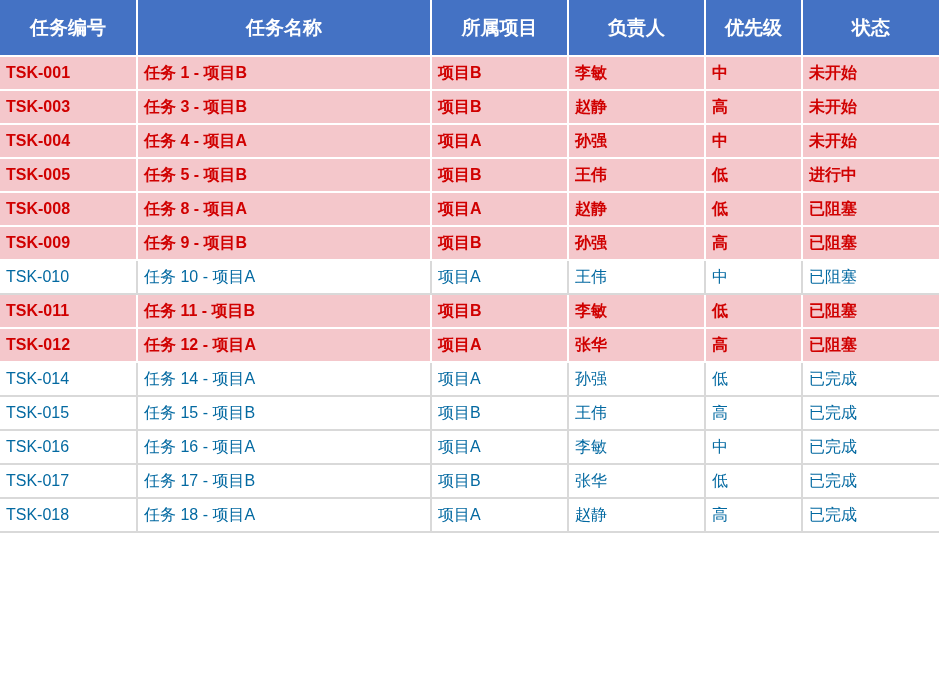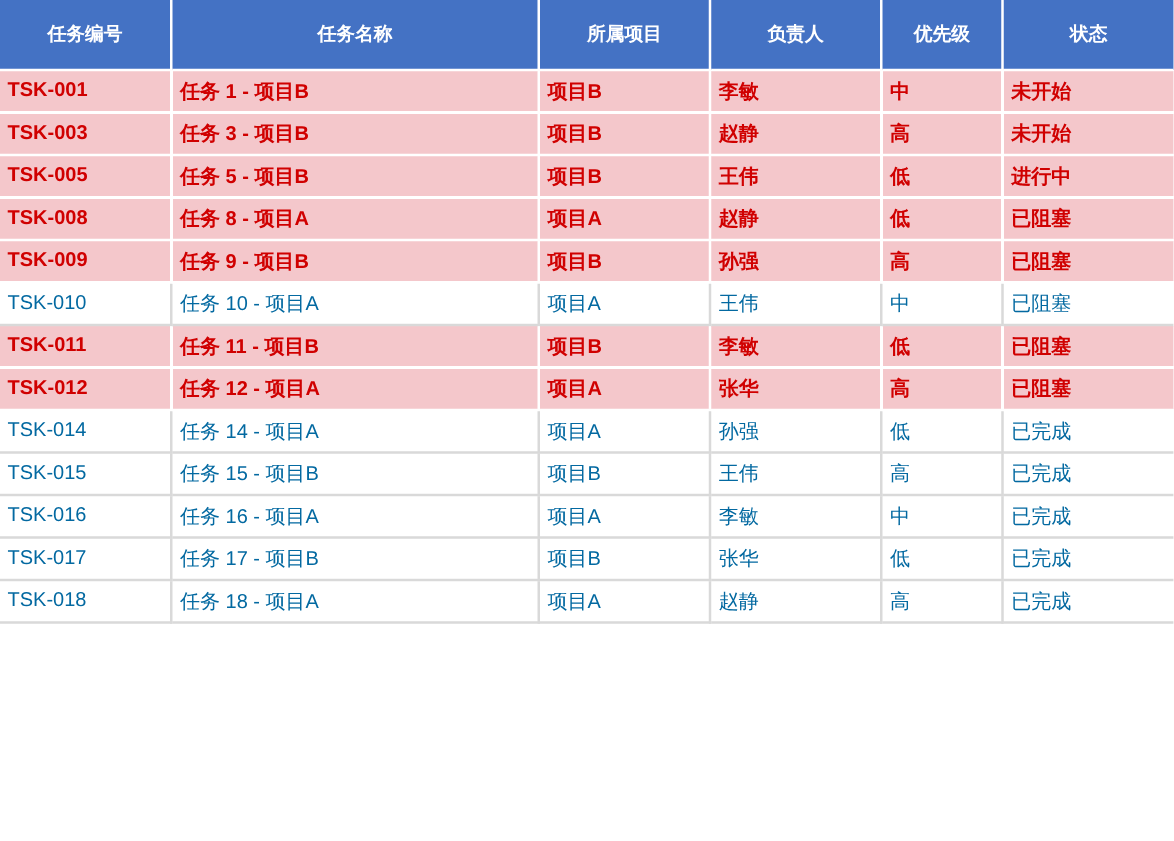--- a/index.html
+++ b/index.html
@@ -24,21 +24,21 @@
   table.task-table col.c0 { width: 137px; }
   table.task-table col.c1 { width: 294px; }
   table.task-table col.c2 { width: 137px; }
   table.task-table col.c3 { width: 137px; }
   table.task-table col.c4 { width: 97px; }
   table.task-table col.c5 { width: 137px; }
 
   thead th {
     background: #4472c4;
     color: #ffffff;
-    font-size: 15px;
+    font-size: 19px;
     font-weight: bold;
     text-align: center;
     height: 56px;
     border-right: 2px solid #ffffff;
     border-bottom: 2px solid #ffffff;
     padding: 0 4px;
     white-space: nowrap;
   }
   thead th:last-child { border-right: none; text-align: center; }
 
@@ -103,20 +103,28 @@
         </tr>
         <tr class="highlight">
           <td>TSK-003</td>
           <td>任务 3 - 项目B</td>
           <td>项目B</td>
           <td>赵静</td>
           <td>高</td>
           <td>未开始</td>
         </tr>
         <tr class="highlight">
+          <td>TSK-004</td>
+          <td>任务 4 - 项目A</td>
+          <td>项目A</td>
+          <td>孙强</td>
+          <td>中</td>
+          <td>未开始</td>
+        </tr>
+        <tr class="highlight">
           <td>TSK-005</td>
           <td>任务 5 - 项目B</td>
           <td>项目B</td>
           <td>王伟</td>
           <td>低</td>
           <td>进行中</td>
         </tr>
         <tr class="highlight">
           <td>TSK-008</td>
           <td>任务 8 - 项目A</td>

